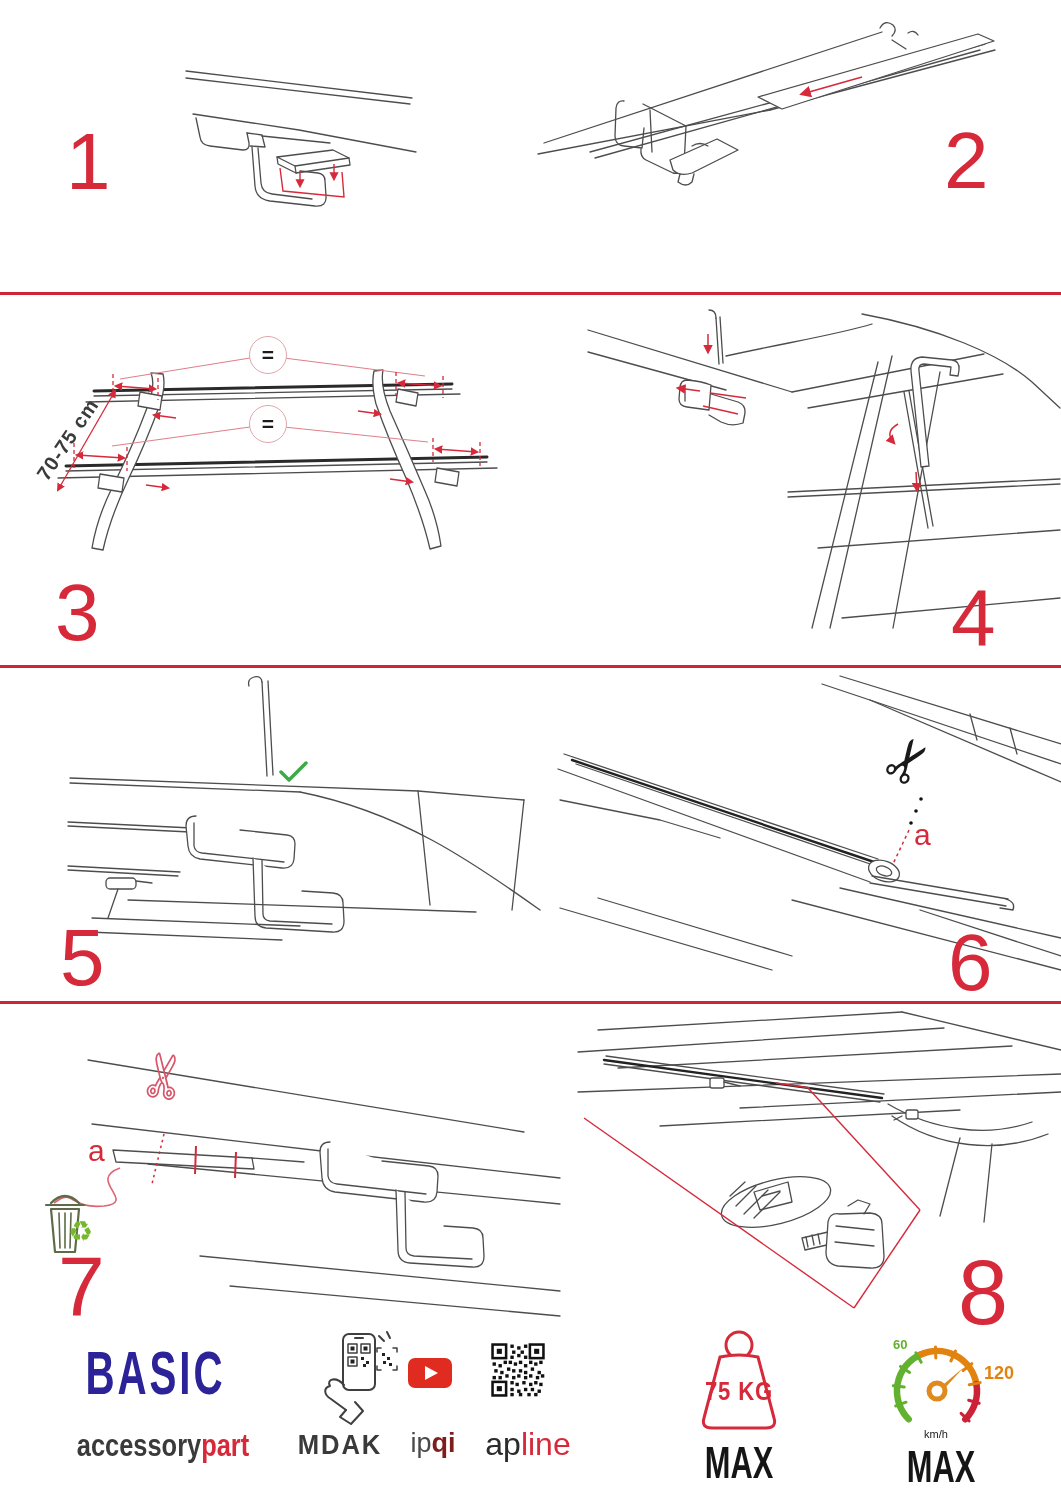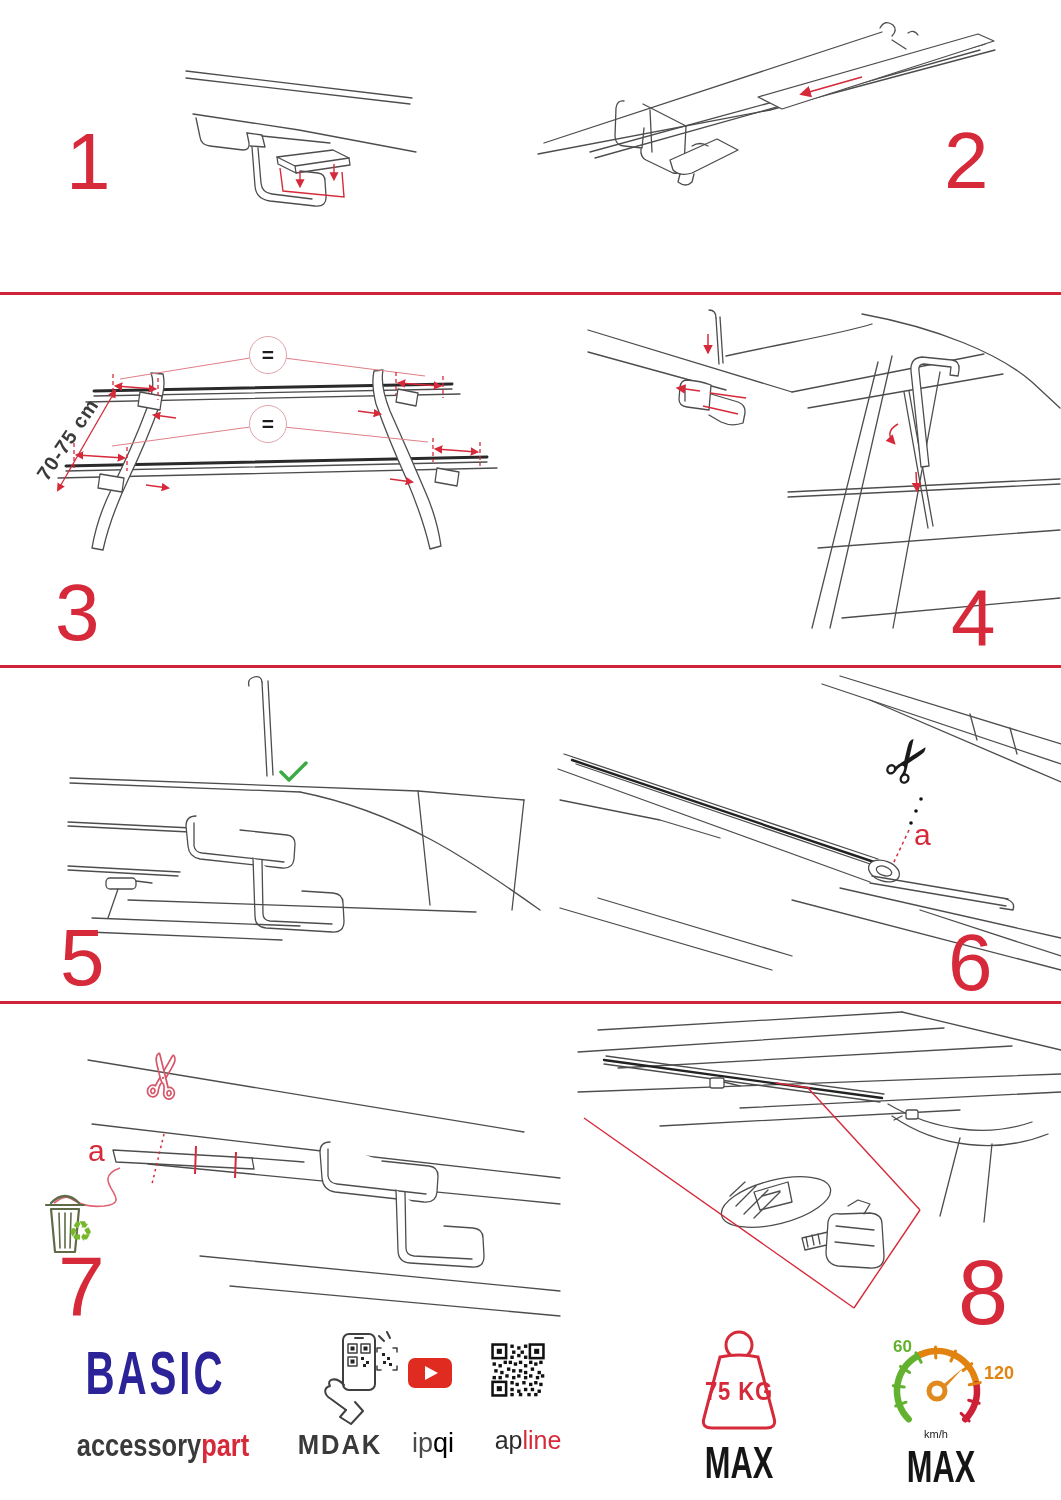--- a/index.html
+++ b/index.html
@@ -14,28 +14,28 @@
   .cutlabel{position:absolute;font-size:30px;color:#d62a3b;line-height:1;}
   .glyph-icon{position:absolute;line-height:1;}
   .f-basic{position:absolute;left:48px;top:1338px;width:215px;height:70px;line-height:70px;text-align:center;
       font-size:56px;font-weight:700;letter-spacing:4px;color:#2b2397;transform:scale(0.72,1.1);}
   .f-brand{position:absolute;left:43px;top:1428px;width:240px;text-align:center;font-size:31px;font-weight:700;
       color:#3a3a3a;transform:scaleX(0.82);}
   .f-brand .red{color:#d62a3b;}
   .f-mdak{position:absolute;left:295px;top:1430px;width:90px;text-align:center;font-size:27px;font-weight:700;
       letter-spacing:2px;color:#3a3a3a;transform:scaleX(0.95);}
   .f-ipqi{position:absolute;left:400px;top:1428px;width:66px;text-align:center;font-size:27px;color:#4a4a4a;}
-  .f-ipqi .red{color:#000000;}
-  .f-apline{position:absolute;left:478px;top:1426px;width:100px;text-align:center;font-size:25px;font-weight:500;color:#2b2b2b;}
+  .f-ipqi .red{color:#7f1d1d;font-weight:bold;}
+  .f-apline{position:absolute;left:478px;top:1426px;width:100px;text-align:center;font-size:32px;font-weight:500;color:#2b2b2b;}
   .f-apline .red{color:#d62a3b;}
   .f-weightval{position:absolute;left:676px;top:1376px;width:126px;text-align:center;font-size:26px;font-weight:700;
       color:#d62a3b;transform:scaleX(0.85);letter-spacing:1px;}
   .f-max{position:absolute;width:126px;text-align:center;font-size:44px;font-weight:600;color:#151515;
       transform:scaleX(0.7);letter-spacing:0px;}
-  .f-s60{position:absolute;left:893px;top:1337px;font-size:17px;font-weight:700;color:#62b12f;}
+  .f-s60{position:absolute;left:893px;top:1337px;font-size:13px;font-weight:700;color:#62b12f;}
   .f-s120{position:absolute;left:984px;top:1363px;font-size:18px;font-weight:700;color:#e2830f;}
   .f-unit{position:absolute;left:906px;top:1428px;width:60px;text-align:center;font-size:11px;color:#222;}
   svg{position:absolute;overflow:visible;}
 </style>
 </head>
 <body>
 
 <div id="page">
 
   <svg width="0" height="0">

